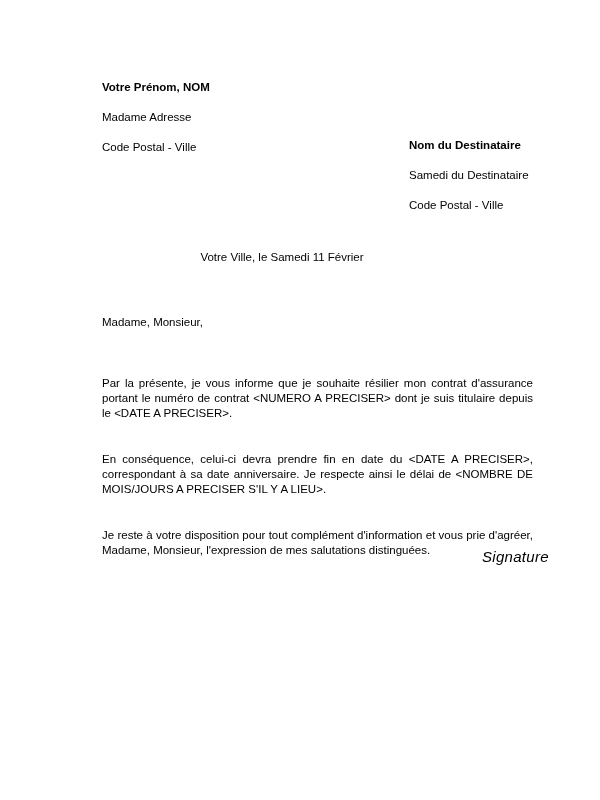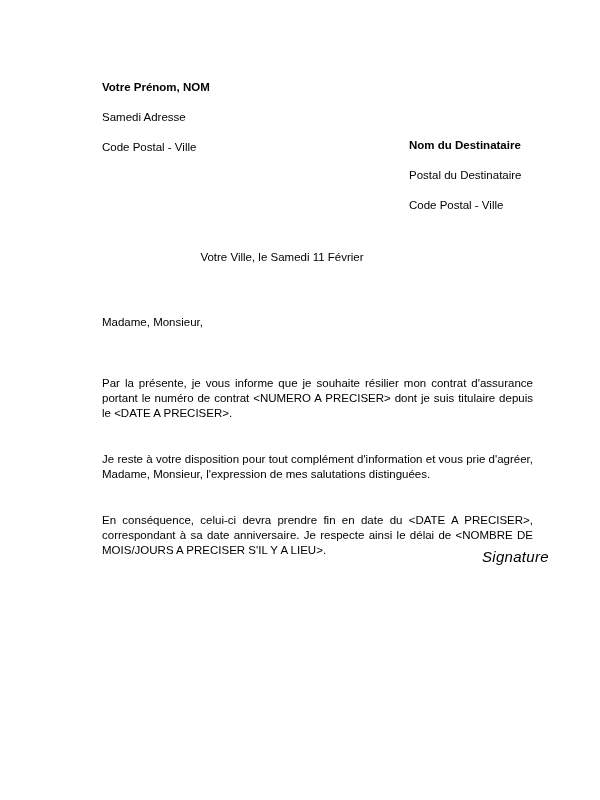--- a/index.html
+++ b/index.html
@@ -57,34 +57,34 @@
     text-align: right;
   }
 </style>
 </head>
 <body>
 
 <div class="page">
 
   <div class="address-block sender-block">
     <div class="address-name">Votre Prénom, NOM</div>
-    <div>Samedi Adresse</div>
+    <div>Madame Adresse</div>
     <div>Code Postal - Ville</div>
   </div>
 
   <div class="address-block recipient-block">
     <div class="address-name">Nom du Destinataire</div>
-    <div>Postal du Destinataire</div>
+    <div>Samedi du Destinataire</div>
     <div>Code Postal - Ville</div>
   </div>
 
   <div class="dateline">Votre Ville, le Samedi 11 Février</div>
 
   <div class="letter-body">
     <p class="salutation">Madame, Monsieur,</p>
     <p class="para">Par la présente, je vous informe que je souhaite résilier mon contrat d'assurance portant le numéro de contrat &lt;NUMERO A PRECISER&gt; dont je suis titulaire depuis le &lt;DATE A PRECISER&gt;.</p>
+    <p class="para">En conséquence, celui-ci devra prendre fin en date du &lt;DATE A PRECISER&gt;, correspondant à sa date anniversaire. Je respecte ainsi le délai de &lt;NOMBRE DE MOIS/JOURS A PRECISER S'IL Y A LIEU&gt;.</p>
     <p class="para">Je reste à votre disposition pour tout complément d'information et vous prie d'agréer, Madame, Monsieur, l'expression de mes salutations distinguées.</p>
-    <p class="para">En conséquence, celui-ci devra prendre fin en date du &lt;DATE A PRECISER&gt;, correspondant à sa date anniversaire. Je respecte ainsi le délai de &lt;NOMBRE DE MOIS/JOURS A PRECISER S'IL Y A LIEU&gt;.</p>
   </div>
 
   <div class="signature">Signature</div>
 
 </div>
 
 </body></html>

